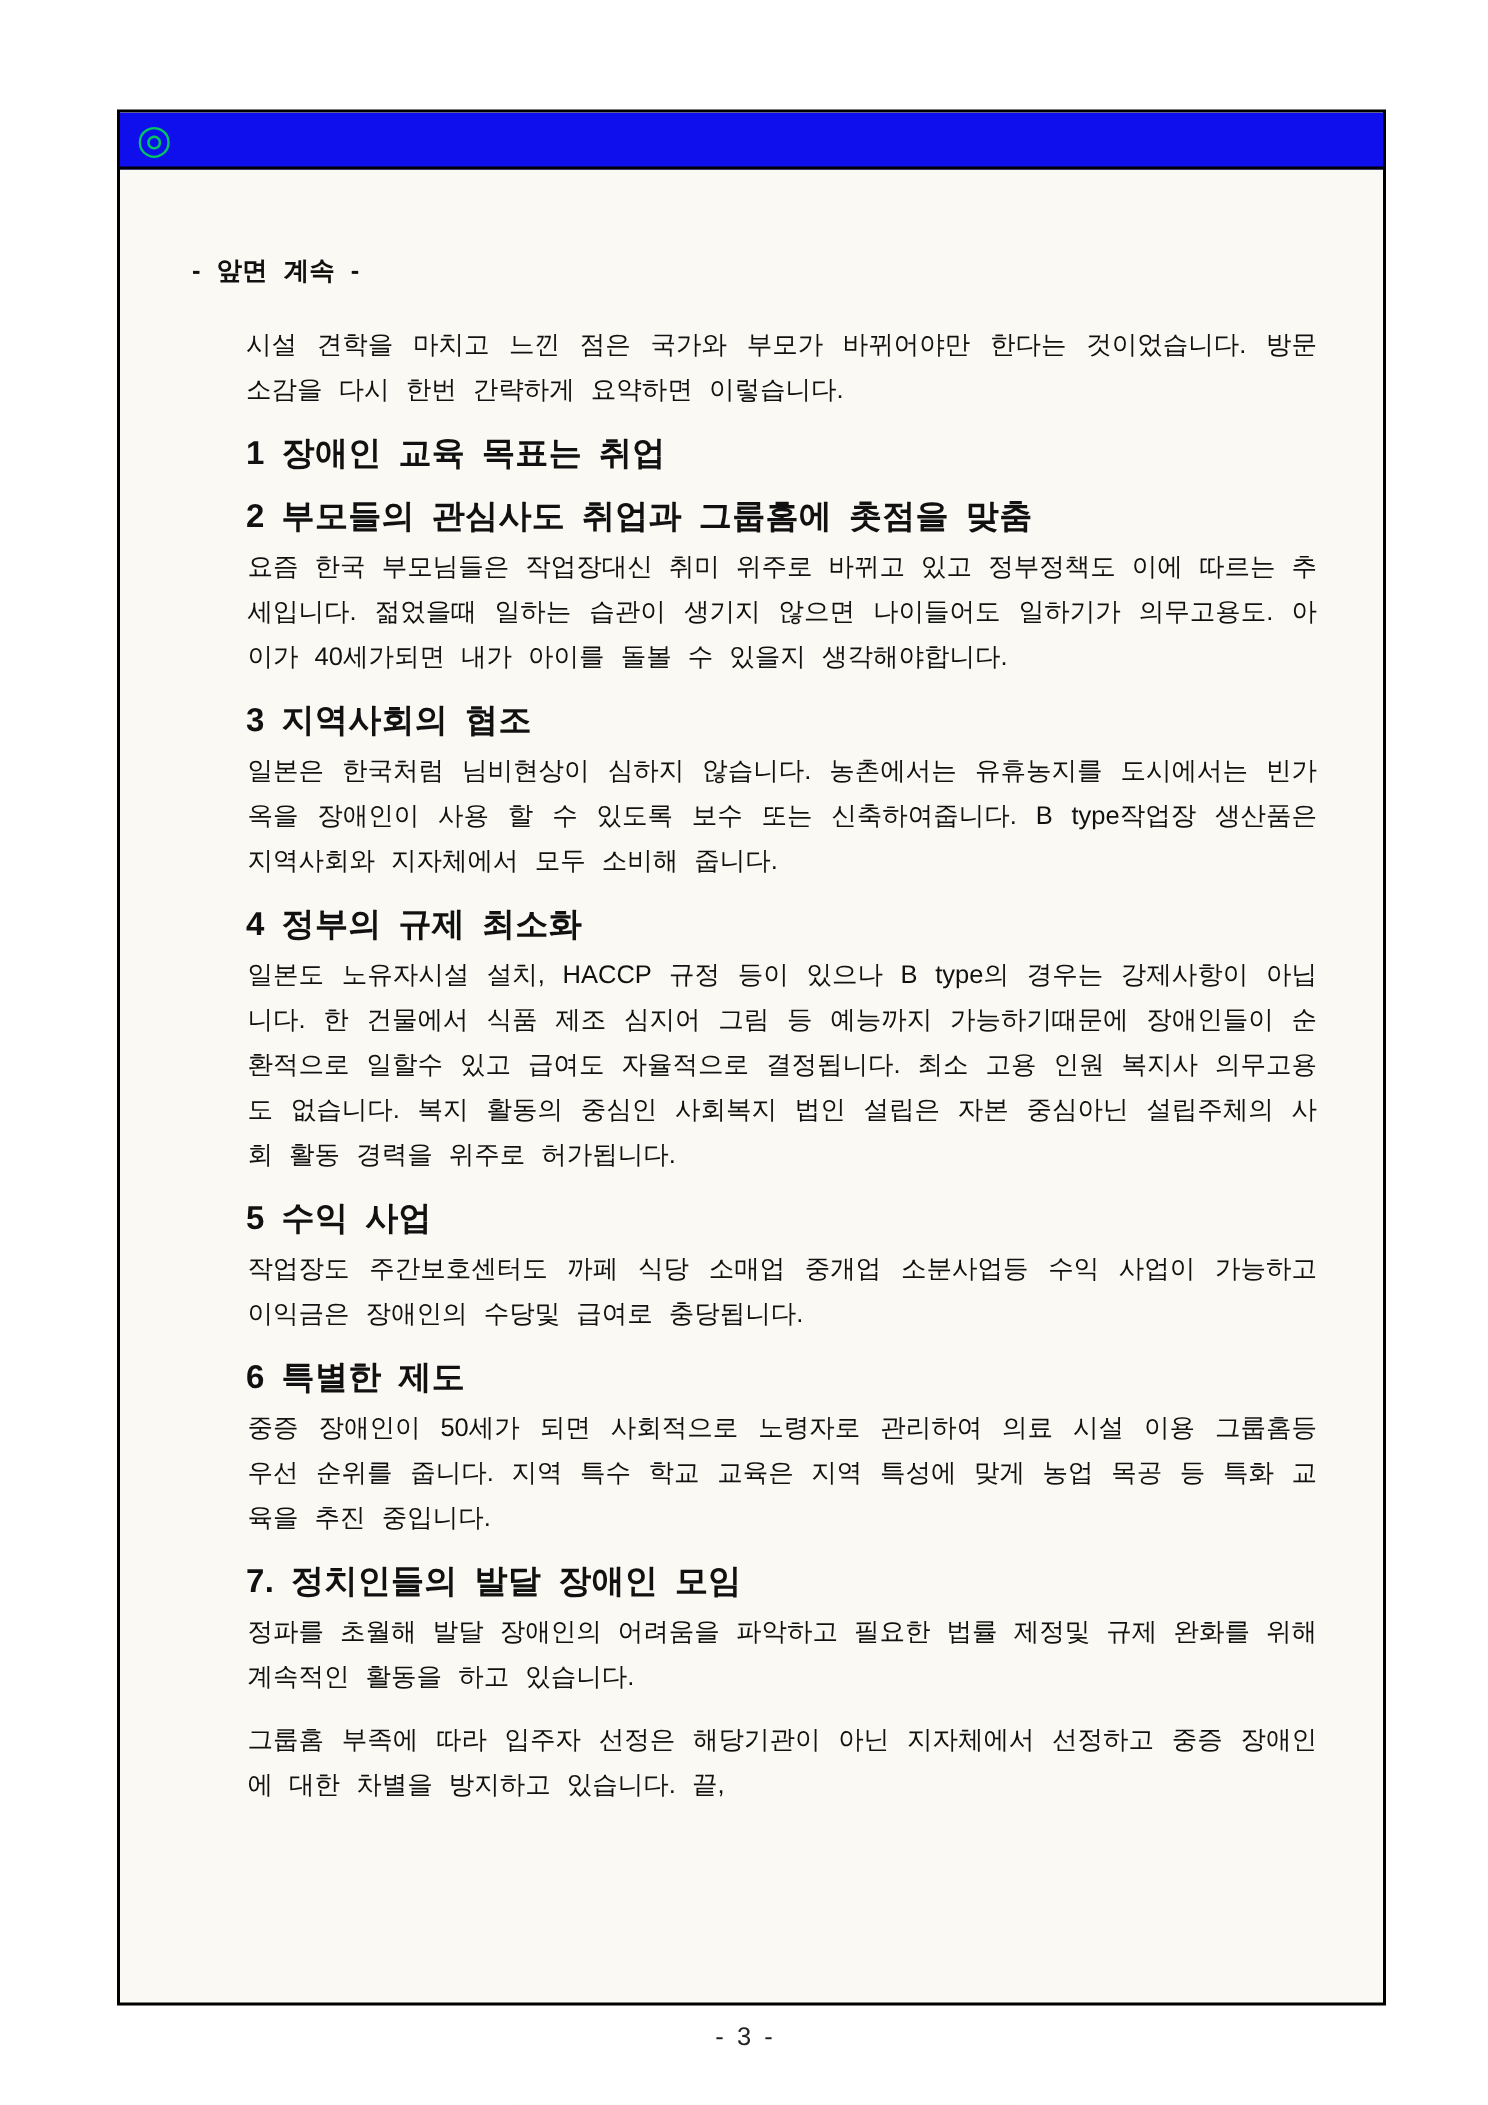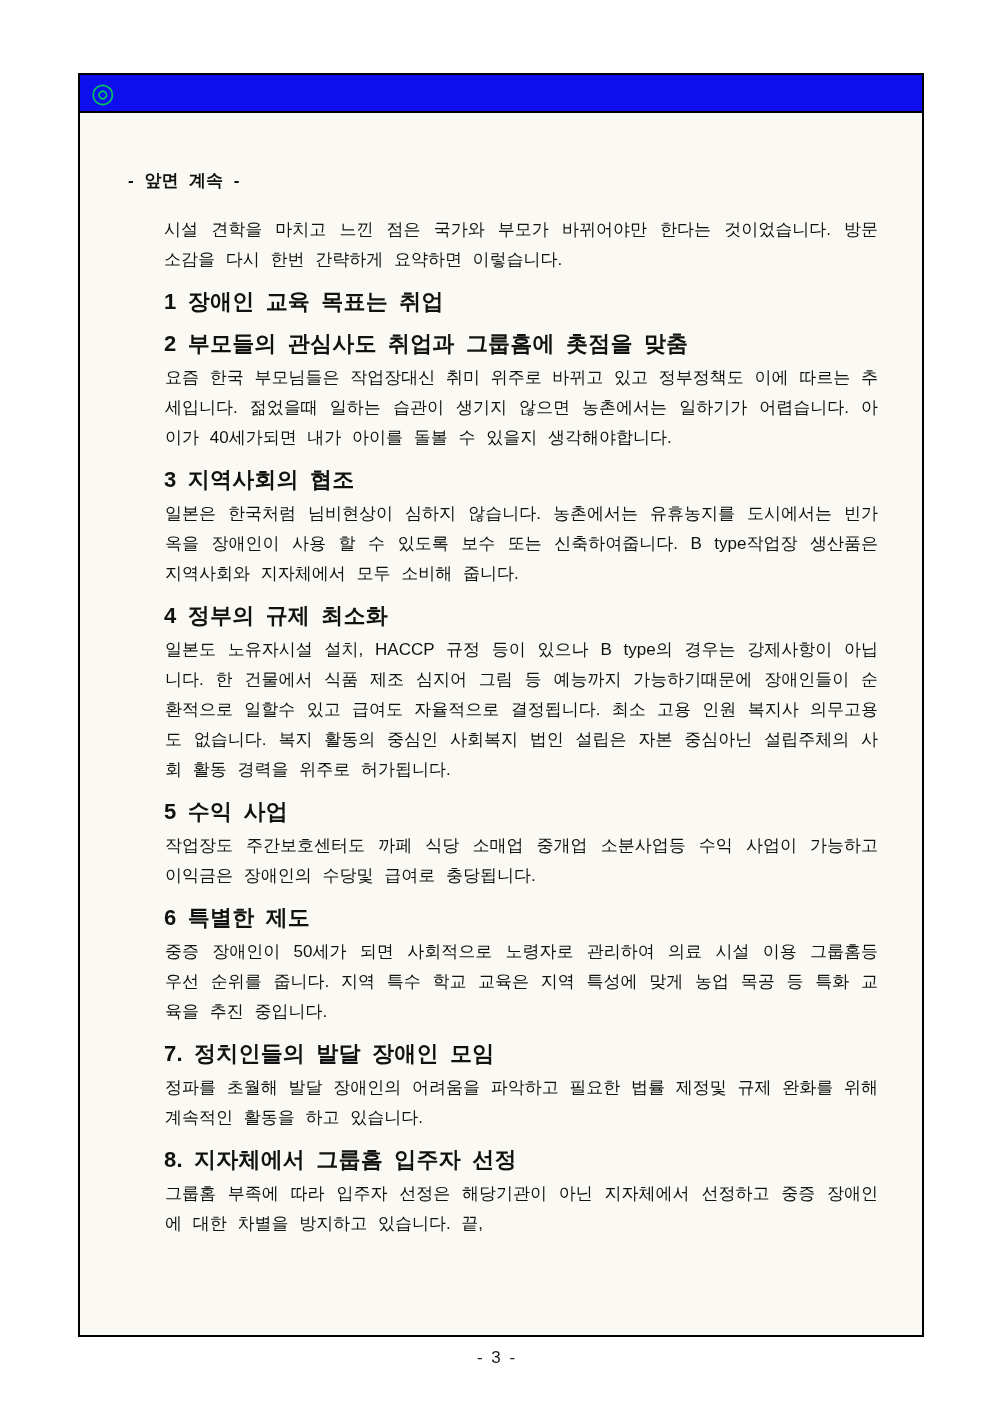--- a/index.html
+++ b/index.html
@@ -107,21 +107,21 @@
 
       <p class="intro body-text">시설 견학을 마치고 느낀 점은 국가와 부모가 바뀌어야만 한다는 것이었습니다. 방문 소감을 다시 한번 간략하게 요약하면 이렇습니다.</p>
 
       <div id="sections">
   <section class="doc-section">
     <h3 class="sec-heading">1 장애인 교육 목표는 취업</h3>
   </section>
 
   <section class="doc-section">
     <h3 class="sec-heading">2 부모들의 관심사도 취업과 그룹홈에 촛점을 맞춤</h3>
-    <p class="sec-body body-text">요즘 한국 부모님들은 작업장대신 취미 위주로 바뀌고 있고 정부정책도 이에 따르는 추세입니다. 젊었을때 일하는 습관이 생기지 않으면 농촌에서는 일하기가 어렵습니다. 아이가 40세가되면 내가 아이를 돌볼 수 있을지 생각해야합니다.</p>
+    <p class="sec-body body-text">요즘 한국 부모님들은 작업장대신 취미 위주로 바뀌고 있고 정부정책도 이에 따르는 추세입니다. 젊었을때 일하는 습관이 생기지 않으면 나이들어도 일하기가 의무고용도. 아이가 40세가되면 내가 아이를 돌볼 수 있을지 생각해야합니다.</p>
   </section>
 
   <section class="doc-section">
     <h3 class="sec-heading">3 지역사회의 협조</h3>
     <p class="sec-body body-text">일본은 한국처럼 님비현상이 심하지 않습니다. 농촌에서는 유휴농지를 도시에서는 빈가옥을 장애인이 사용 할 수 있도록 보수 또는 신축하여줍니다. B type작업장 생산품은 지역사회와 지자체에서 모두 소비해 줍니다.</p>
   </section>
 
   <section class="doc-section">
     <h3 class="sec-heading">4 정부의 규제 최소화</h3>
     <p class="sec-body body-text">일본도 노유자시설 설치, HACCP 규정 등이 있으나 B type의 경우는 강제사항이 아닙니다. 한 건물에서 식품 제조 심지어 그림 등 예능까지 가능하기때문에 장애인들이 순환적으로 일할수 있고 급여도 자율적으로 결정됩니다. 최소 고용 인원 복지사 의무고용도 없습니다. 복지 활동의 중심인 사회복지 법인 설립은 자본 중심아닌 설립주체의 사회 활동 경력을 위주로 허가됩니다.</p>
@@ -136,21 +136,20 @@
     <h3 class="sec-heading">6 특별한 제도</h3>
     <p class="sec-body body-text">중증 장애인이 50세가 되면 사회적으로 노령자로 관리하여 의료 시설 이용 그룹홈등 우선 순위를 줍니다. 지역 특수 학교 교육은 지역 특성에 맞게 농업 목공 등 특화 교육을 추진 중입니다.</p>
   </section>
 
   <section class="doc-section">
     <h3 class="sec-heading">7. 정치인들의 발달 장애인 모임</h3>
     <p class="sec-body body-text">정파를 초월해 발달 장애인의 어려움을 파악하고 필요한 법률 제정및 규제 완화를 위해 계속적인 활동을 하고 있습니다.</p>
   </section>
 
   <section class="doc-section">
-    <h3 class="sec-heading">8. 지자체에서 그룹홈 입주자 선정</h3>
     <p class="sec-body body-text">그룹홈 부족에 따라 입주자 선정은 해당기관이 아닌 지자체에서 선정하고 중증 장애인에 대한 차별을 방지하고 있습니다. 끝,</p>
   </section>
 </div>
     </div>
 
   </div>
 
   <div class="page-number">- 3 -</div>
 
 </div>

